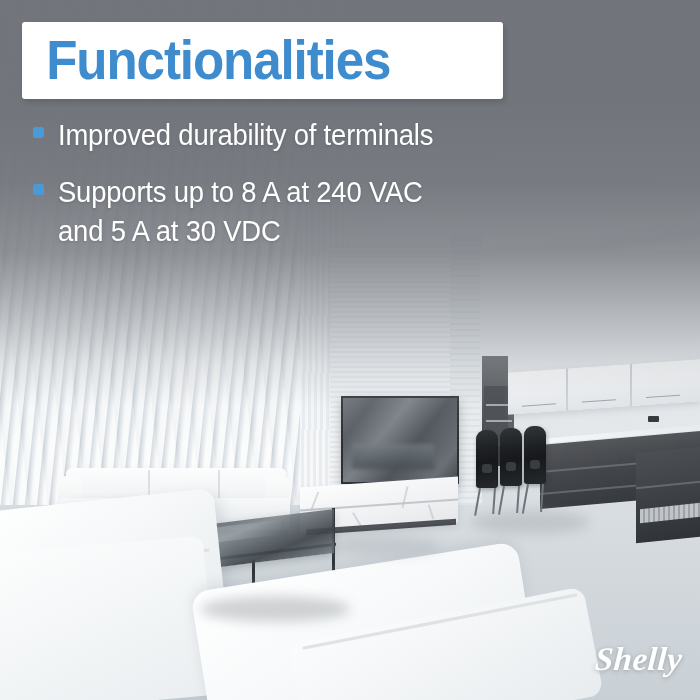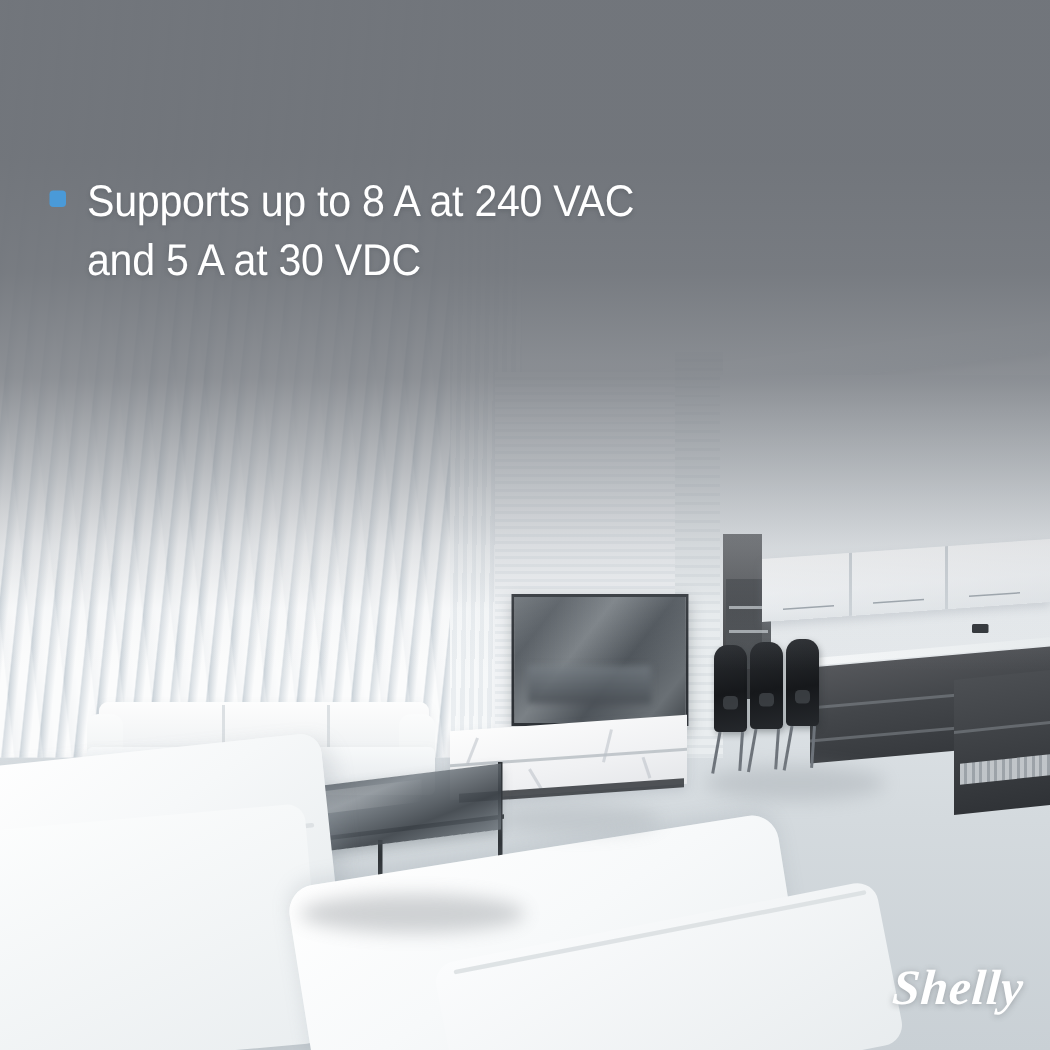--- a/index.html
+++ b/index.html
@@ -251,22 +251,29 @@
     <div class="sect-front2"></div>
     <div class="seam-s" style="left:300px;top:620px;width:280px;height:3px;transform:rotate(-11deg);"></div>
 
     <div class="refl" style="left:200px;top:596px;width:150px;height:26px;background:#6a7076;"></div>
     <div class="refl" style="left:470px;top:510px;width:120px;height:24px;background:#8d949a;"></div>
     <div class="refl" style="left:330px;top:536px;width:110px;height:20px;background:#9aa1a7;"></div>
   </div>
 
   <div class="overlay"></div>
 
+  <div class="title-box">
+    <div class="title-text">Functionalities</div>
+  </div>
 
   <div class="bullets">
+    <div class="bullet-row">
+      <span class="bullet-sq"></span>
+      <span class="bullet-text">Improved durability of terminals</span>
+    </div>
     <div class="bullet-row">
       <span class="bullet-sq"></span>
       <span class="bullet-text">Supports up to 8 A at 240 VAC
 and 5 A at 30 VDC</span>
     </div>
   </div>
 
   <div class="logo">Shelly</div>
 
 </div>

